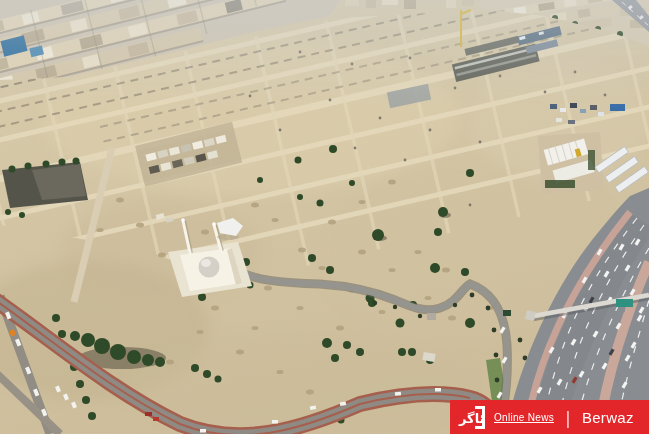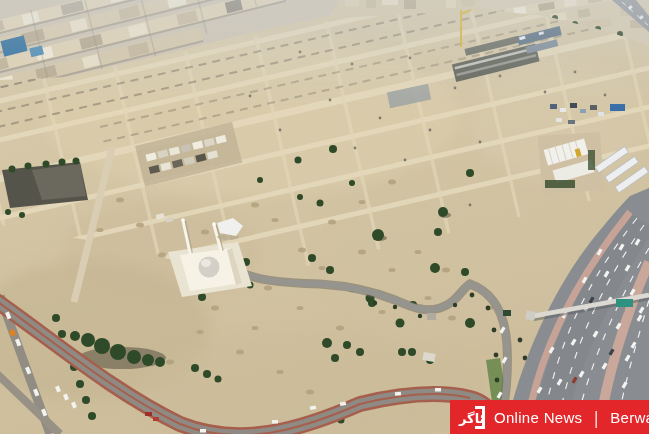--- a/index.html
+++ b/index.html
@@ -19,21 +19,21 @@
     position:relative;width:27px;height:25px;flex:0 0 auto;
     display:flex;align-items:center;justify-content:flex-start;
   }
   .logo::after{content:"";position:absolute;right:1px;top:1px;bottom:1px;width:3px;background:#fff;}
   .logo::before{content:"";position:absolute;right:1px;top:1px;width:10px;height:3px;background:#fff;
     box-shadow:0 20px 0 #fff;}
   .logo-text{
     font-family:"DejaVu Sans",sans-serif;font-size:13px;font-weight:bold;
     line-height:1;transform:translateY(1px);letter-spacing:-.5px;
   }
-  .banner-title{font-size:15px;letter-spacing:.3px;white-space:nowrap;}
+  .banner-title{font-size:10px;letter-spacing:.3px;white-space:nowrap;text-decoration:underline;}
   .banner-sep{font-size:15px;padding:0 4px;opacity:.95;transform:scaleY(1.25);display:inline-block;}
   .banner-brand{font-size:15px;letter-spacing:.3px;white-space:nowrap;}
 </style>
 </head>
 <body>
 
 <div class="stage">
 <svg viewBox="0 0 649 434" width="649" height="434" aria-hidden="true">
   <defs>
     <linearGradient id="sandGrad" x1="0" y1="0" x2="0.3" y2="1">

